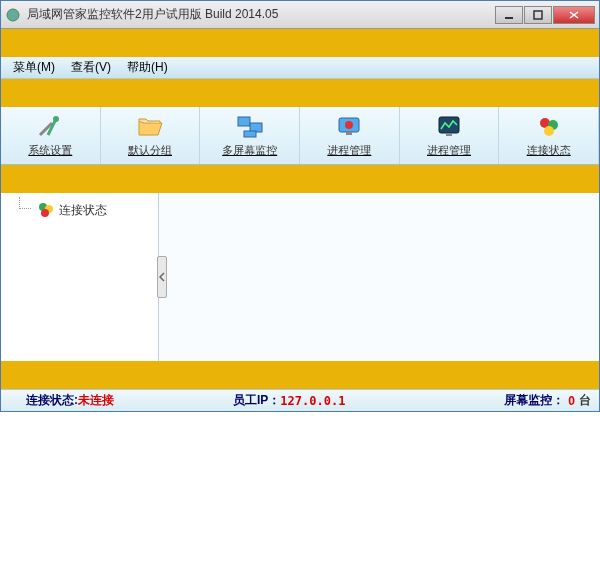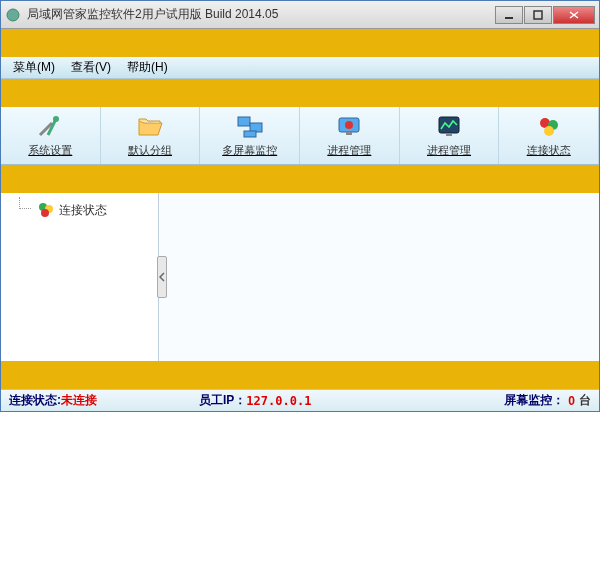--- a/index.html
+++ b/index.html
@@ -21,21 +21,21 @@
 .tool-label { font-size: 11px; color: #333; white-space: nowrap; }
 .content { flex: 1; display: flex; background: #fff; position: relative; }
 .sidebar { width: 158px; background: #fff; border-right: 1px solid #c0d0e0; padding: 6px 4px; }
 .tree-item { display: flex; align-items: center; padding: 2px 4px 2px 32px; position: relative; }
 .tree-line { position: absolute; left: 14px; top: -2px; width: 12px; height: 12px; border-left: 1px dotted #999; border-bottom: 1px dotted #999; }
 .tree-icon { width: 18px; height: 18px; margin-right: 4px; }
 .tree-label { font-size: 12px; color: #333; }
 .main-area { flex: 1; background: #f8fcff; position: relative; }
 .splitter { position: absolute; left: 156px; top: 50%; transform: translateY(-50%); width: 10px; height: 42px; background: #e8e8e8; border: 1px solid #aaa; border-radius: 2px; display: flex; align-items: center; justify-content: center; z-index: 10; }
 .statusbar { height: 22px; background: linear-gradient(to bottom, #f0f8fc, #d8ecf4); display: flex; align-items: center; padding: 0 8px; border-top: 1px solid #b0c8d8; font-size: 12px; }
-.status-seg { display: flex; align-items: center; }
+.status-seg { display: flex; align-items: center; margin-left: 17px; }
 .status-label { color: #006; font-weight: bold; }
 .status-val-red { color: #d00; font-weight: bold; }
 .status-val-black { color: #333; font-weight: bold; }
 </style>
 </head>
 <body>
 
 <div class="window">
   <div class="titlebar">
     <span class="titlebar-icon">

